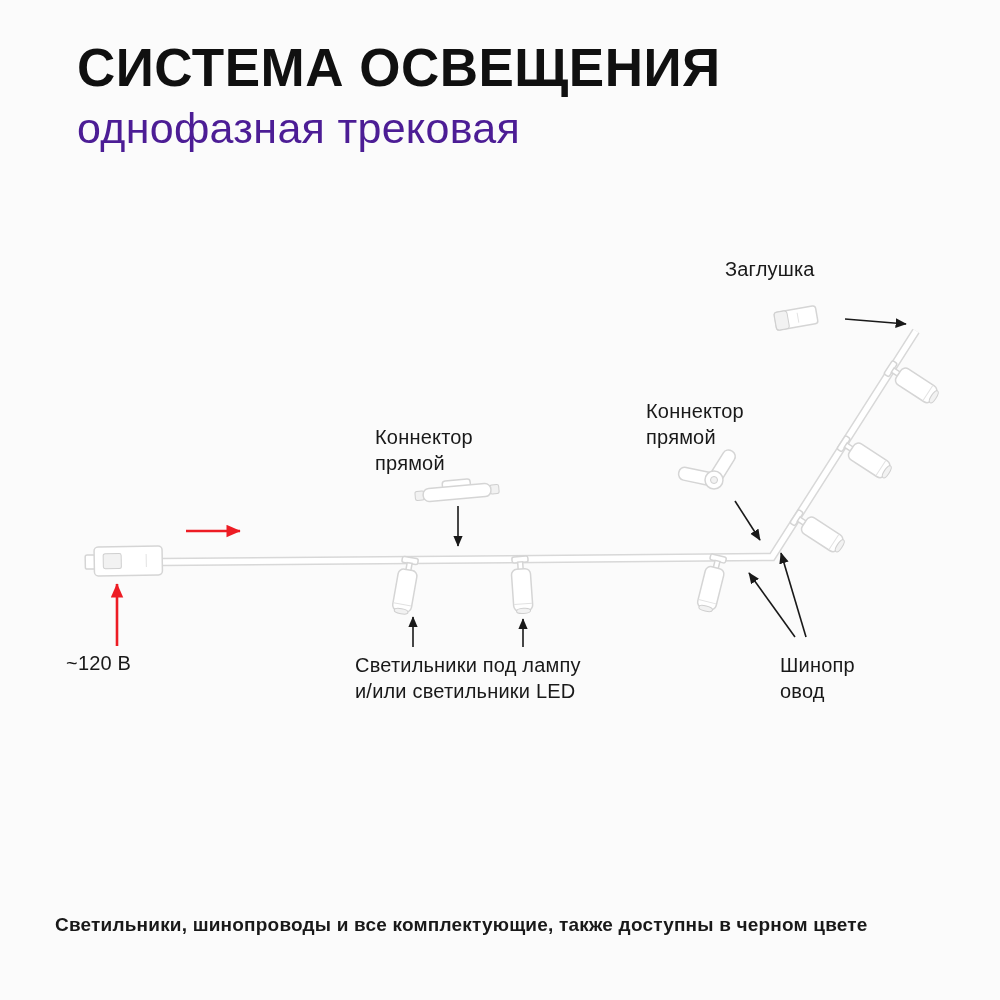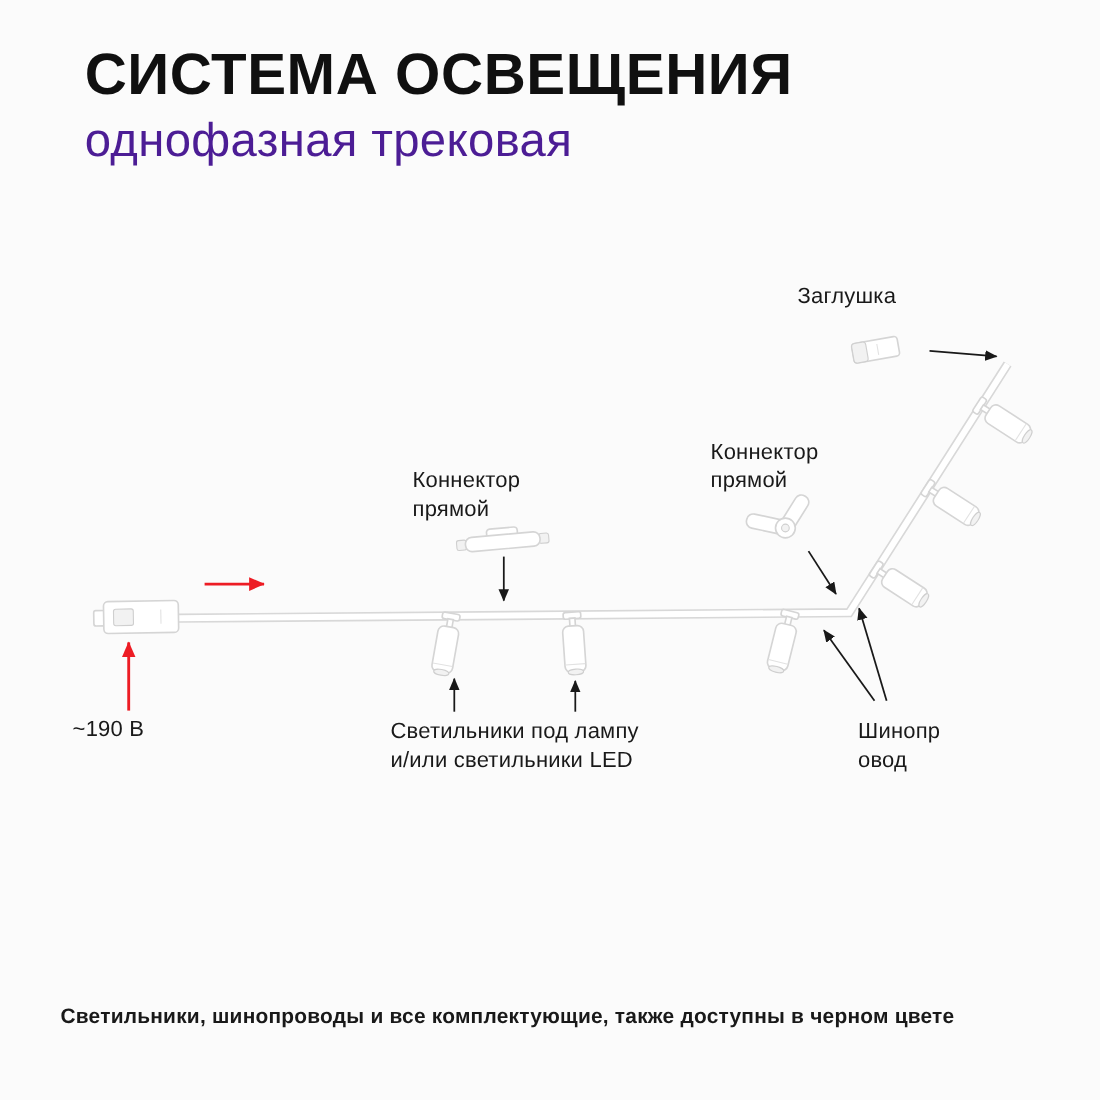--- a/index.html
+++ b/index.html
@@ -126,19 +126,19 @@
     <path class="arrow" d="M795,637 L749,573"></path>
     <path class="arrow" d="M806,637 L781,553"></path>
 
     <path class="arrow-red" d="M186,531 L240,531"></path>
     <path class="arrow-red" d="M117,646 L117,584"></path>
   </svg>
 
   <div class="lbl" style="left:725px;top:256px;width:160px">Заглушка</div>
   <div class="lbl" style="left:646px;top:398px;width:165px">Коннектор прямой</div>
   <div class="lbl" style="left:375px;top:424px;width:165px">Коннектор прямой</div>
-  <div class="lbl" style="left:66px;top:650px;width:104px">~190 В</div>
+  <div class="lbl" style="left:66px;top:650px;width:104px">~120 В</div>
   <div class="lbl lbl-break" style="left:780px;top:652px;width:80px">Шинопровод</div>
   <div class="lbl" style="left:355px;top:652px;width:240px">Светильники под лампу и/или светильники LED</div>
 
   <div class="footer-note">Светильники, шинопроводы и все комплектующие, также доступны в черном цвете</div>
 
 </div>
 
 </body></html>

